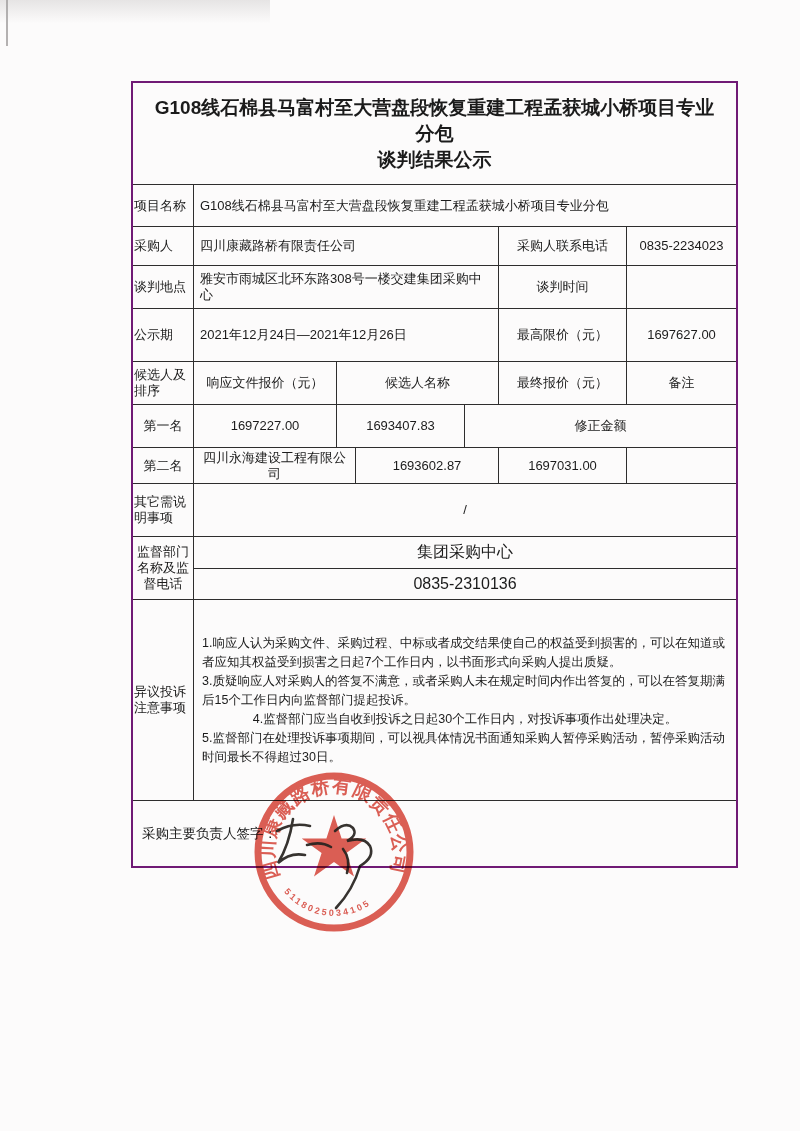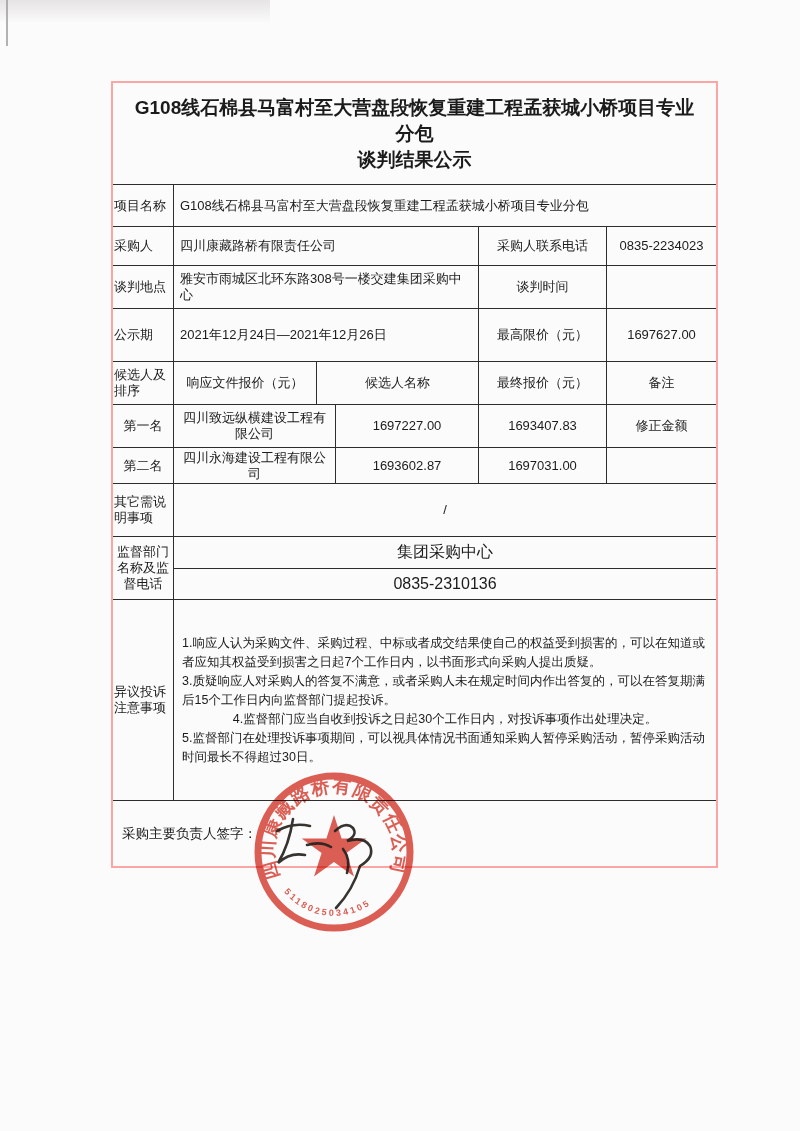--- a/index.html
+++ b/index.html
@@ -14,22 +14,22 @@
     position:absolute;left:0;top:0;width:270px;height:26px;
     background:linear-gradient(180deg,#dad8d8 0%,rgba(250,249,249,0) 90%);
     opacity:.65;pointer-events:none;
   }
   .scan-left-edge{
     position:absolute;left:6px;top:0;width:2px;height:46px;
     background:#a19f9f;opacity:.8;pointer-events:none;
   }
   
   .doc-table{
-    position:absolute;left:111px;top:81px;width:603px;
-    border:2px solid #fca5a5;background:transparent;
+    position:absolute;left:131px;top:81px;width:603px;
+    border:2px solid #701a75;background:transparent;
     box-sizing:content-box;
   }
   .t-row{display:flex;box-sizing:border-box;border-bottom:1.5px solid #2e2d2d;}
   .t-row.last{border-bottom:none;justify-content:flex-end;}
   .cell{
     box-sizing:border-box;border-right:1.5px solid #2e2d2d;
     display:flex;align-items:center;
     font-size:13px;line-height:16px;
     padding:2px 4px;overflow:hidden;
   }
@@ -120,21 +120,20 @@
   <div class="t-row r-candhead">
     <div class="cell w-label">候选人及排序</div>
     <div class="cell w-price1 center">响应文件报价（元）</div>
     <div class="cell w-name center">候选人名称</div>
     <div class="cell w-price2 center">最终报价（元）</div>
     <div class="cell w-remark end center">备注</div>
   </div>
 
   <div class="t-row r-first">
     <div class="cell w-label center">第一名</div>
-    <div class="cell w-name center">四川致远纵横建设工程有限公司</div>
     <div class="cell w-price1 center">1697227.00</div>
     <div class="cell w-price2 center">1693407.83</div>
     <div class="cell w-remark end center">修正金额</div>
   </div>
 
   <div class="t-row r-second">
     <div class="cell w-label center">第二名</div>
     <div class="cell w-name center">四川永海建设工程有限公司</div>
     <div class="cell w-price1 center">1693602.87</div>
     <div class="cell w-price2 center">1697031.00</div>

